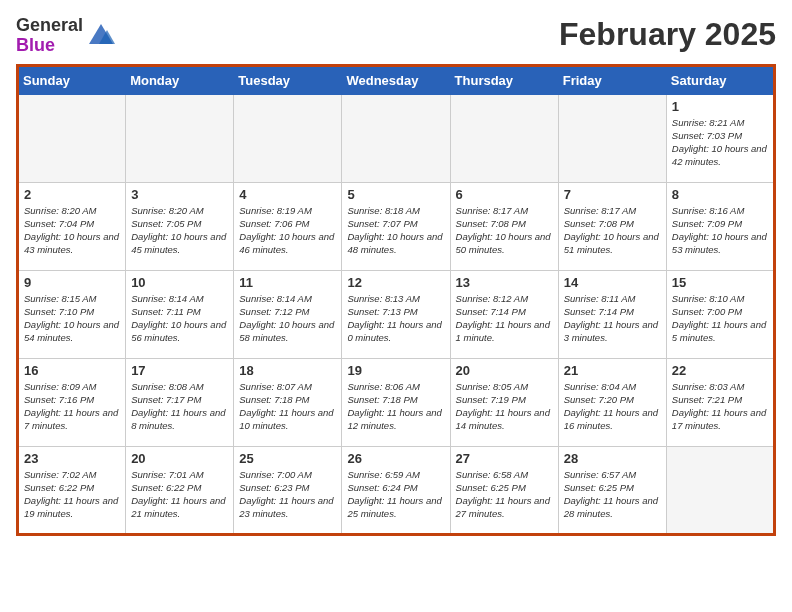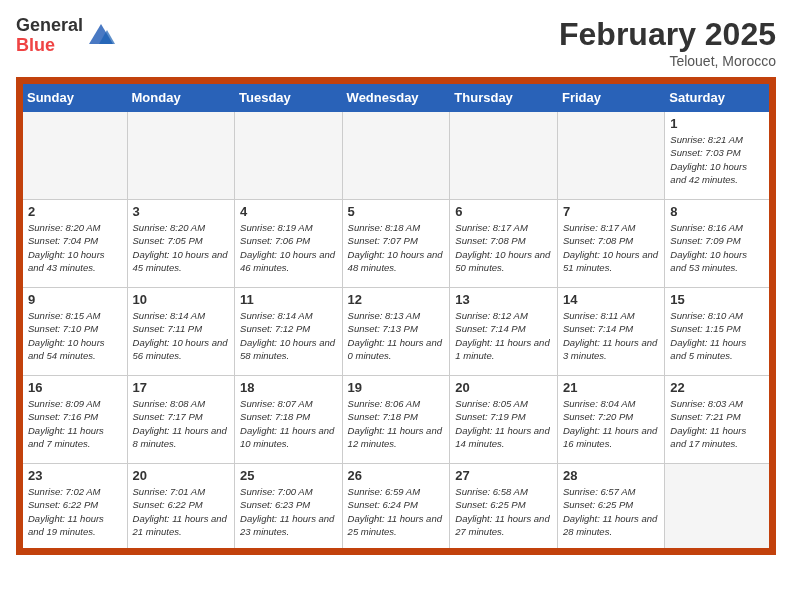--- a/index.html
+++ b/index.html
@@ -26,21 +26,21 @@
       line-height: 1.1;
     }
     .logo-general {
       font-size: 18px;
       font-weight: bold;
       color: #333;
     }
     .logo-blue {
       font-size: 18px;
       font-weight: bold;
-      color: #ef4444;
+      color: #a21caf;
     }
     .logo-icon {
       width: 28px;
       height: 28px;
       margin-left: 4px;
     }
     .title-section {
       text-align: right;
       margin-left: 35px;
     }
@@ -49,21 +49,21 @@
       font-weight: bold;
       color: #333;
     }
     .subtitle {
       font-size: 14px;
       color: #555;
     }
     .calendar {
       width: 100%;
       border-collapse: collapse;
-      border: 7px solid #c2410c;
+      border: 3px solid #c2410c;
     }
     .calendar th {
       background: #2962b8;
       color: #fff;
       font-size: 13px;
       font-weight: bold;
       padding: 6px 4px;
       text-align: left;
       border: 1px solid #2962b8;
     }
@@ -105,21 +105,20 @@
       <span class="logo-general">General</span>
       <span class="logo-blue">Blue</span>
     </div>
     <svg class="logo-icon" viewBox="0 0 28 28">
       <polygon points="14,2 26,22 2,22" fill="#2962b8" opacity="0.85"></polygon>
       <polygon points="20,8 28,22 12,22" fill="#1a5fb4" opacity="0.7"></polygon>
     </svg>
   </div>
   <div class="title-section">
     <div class="month-title">February 2025</div>
-    <div class="subtitle">Telouet, Morocco</div>
   </div>
 </div>
 
 <table class="calendar">
   <thead>
     <tr>
     <th>Sunday</th>
         <th>Monday</th>
         <th>Tuesday</th>
         <th>Wednesday</th>
@@ -234,21 +233,21 @@
         <td>
           <span class="day-number">14</span>
           <div class="day-info">Sunrise: 8:11 AM
 Sunset: 7:14 PM
 Daylight: 11 hours
 and 3 minutes.</div>
         </td>
         <td>
           <span class="day-number">15</span>
           <div class="day-info">Sunrise: 8:10 AM
-Sunset: 1:15 PM
+Sunset: 7:00 PM
 Daylight: 11 hours
 and 5 minutes.</div>
         </td>
       </tr>
       <tr class="week-row">
         <td>
           <span class="day-number">16</span>
           <div class="day-info">Sunrise: 8:09 AM
 Sunset: 7:16 PM
 Daylight: 11 hours

